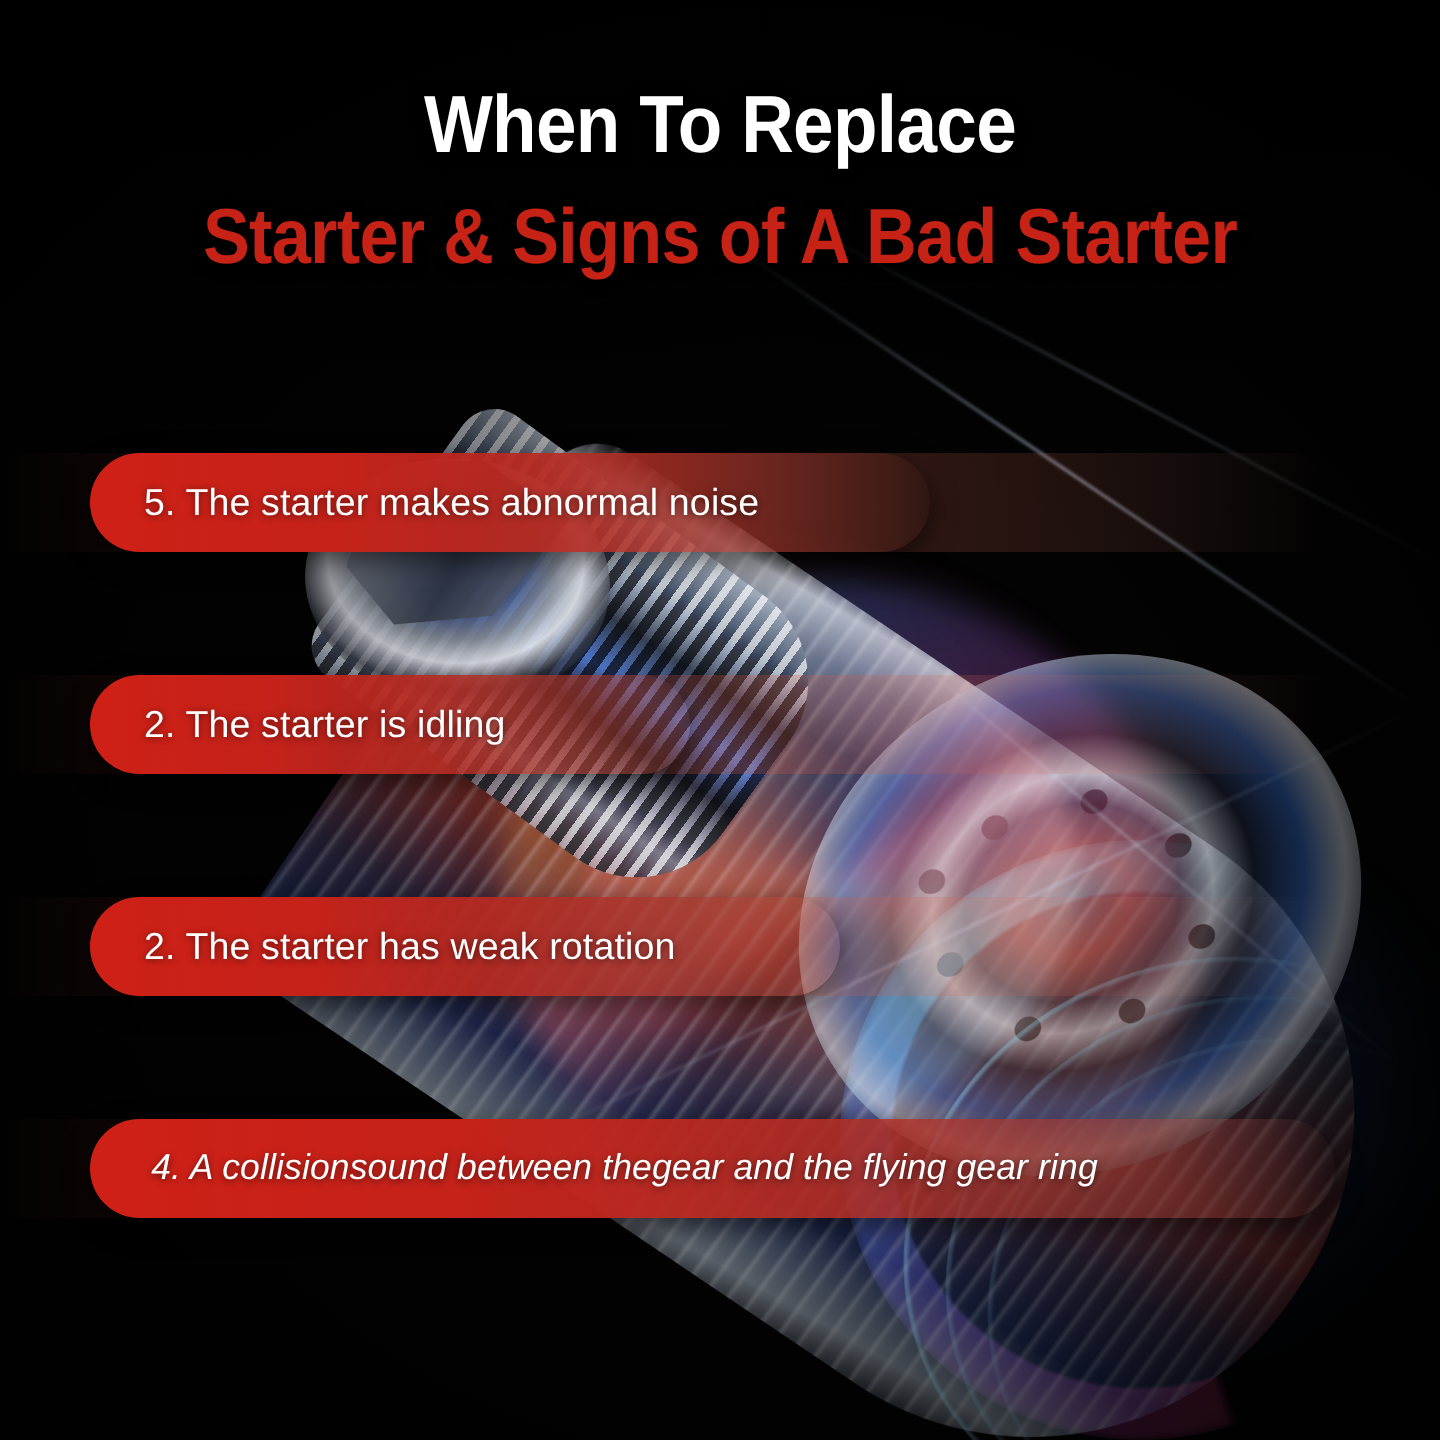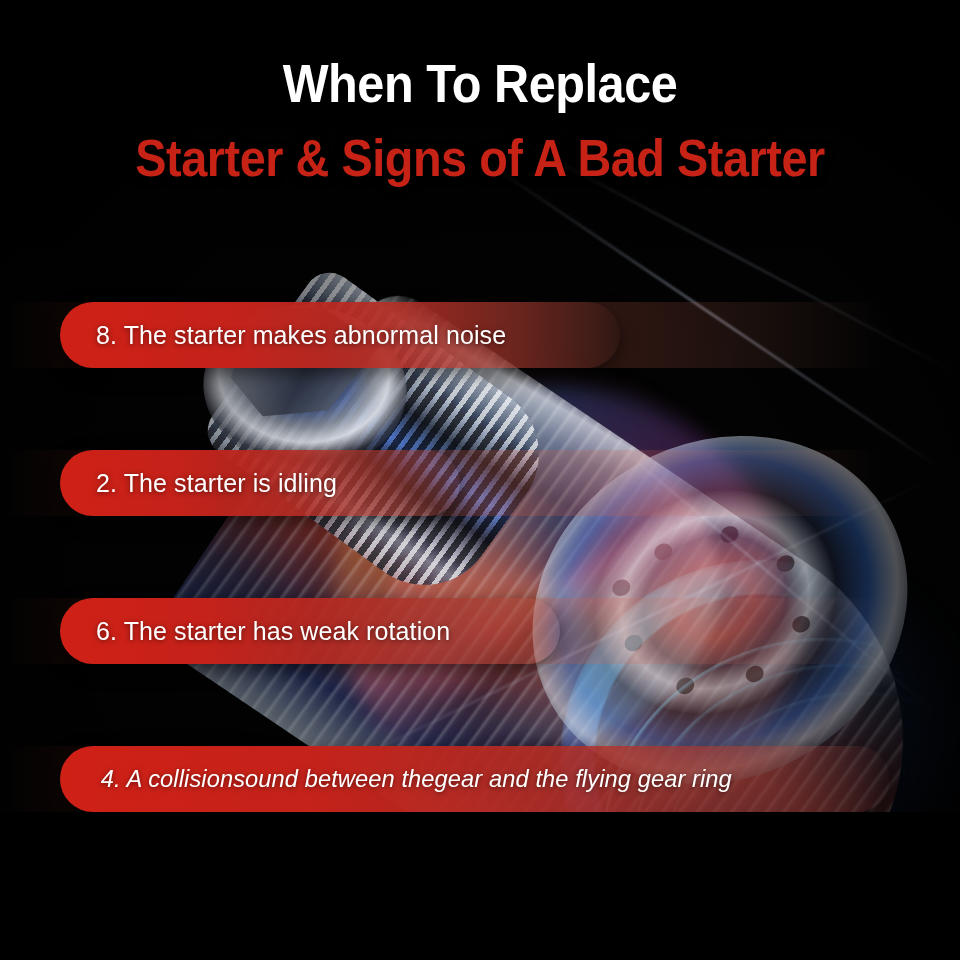--- a/index.html
+++ b/index.html
@@ -7,21 +7,21 @@
 
   html, body {
     width:960px; height:960px;
     background:#000;
     overflow:hidden;
     font-family:"Liberation Sans", sans-serif;
   }
 
   #poster {
     position:relative;
-    width:960px; height:812px;
+    width:960px; height:960px;
     background:#030303;
     overflow:hidden;
   }
 
   
   .art { position:absolute; pointer-events:none; }
 
   
   .glow-core {
     left:180px; top:260px; width:720px; height:700px;
@@ -362,35 +362,35 @@
   <div class="headings">
     <div class="title-1">When To Replace</div>
     <div class="title-2">Starter &amp; Signs of A Bad Starter</div>
   </div>
 
   <div class="list">
 
     <div class="row row-1">
       <div class="band"></div>
       <div class="pill">
-        <span class="pill-text">8. The starter makes abnormal noise</span>
+        <span class="pill-text">5. The starter makes abnormal noise</span>
       </div>
     </div>
 
     <div class="row row-2">
       <div class="band"></div>
       <div class="pill">
         <span class="pill-text">2. The starter is idling</span>
       </div>
     </div>
 
     <div class="row row-3">
       <div class="band"></div>
       <div class="pill">
-        <span class="pill-text">6. The starter has weak rotation</span>
+        <span class="pill-text">2. The starter has weak rotation</span>
       </div>
     </div>
 
     <div class="row row-4">
       <div class="band"></div>
       <div class="pill">
         <span class="pill-text">4. A collisionsound between thegear and the flying gear ring</span>
       </div>
     </div>
 

